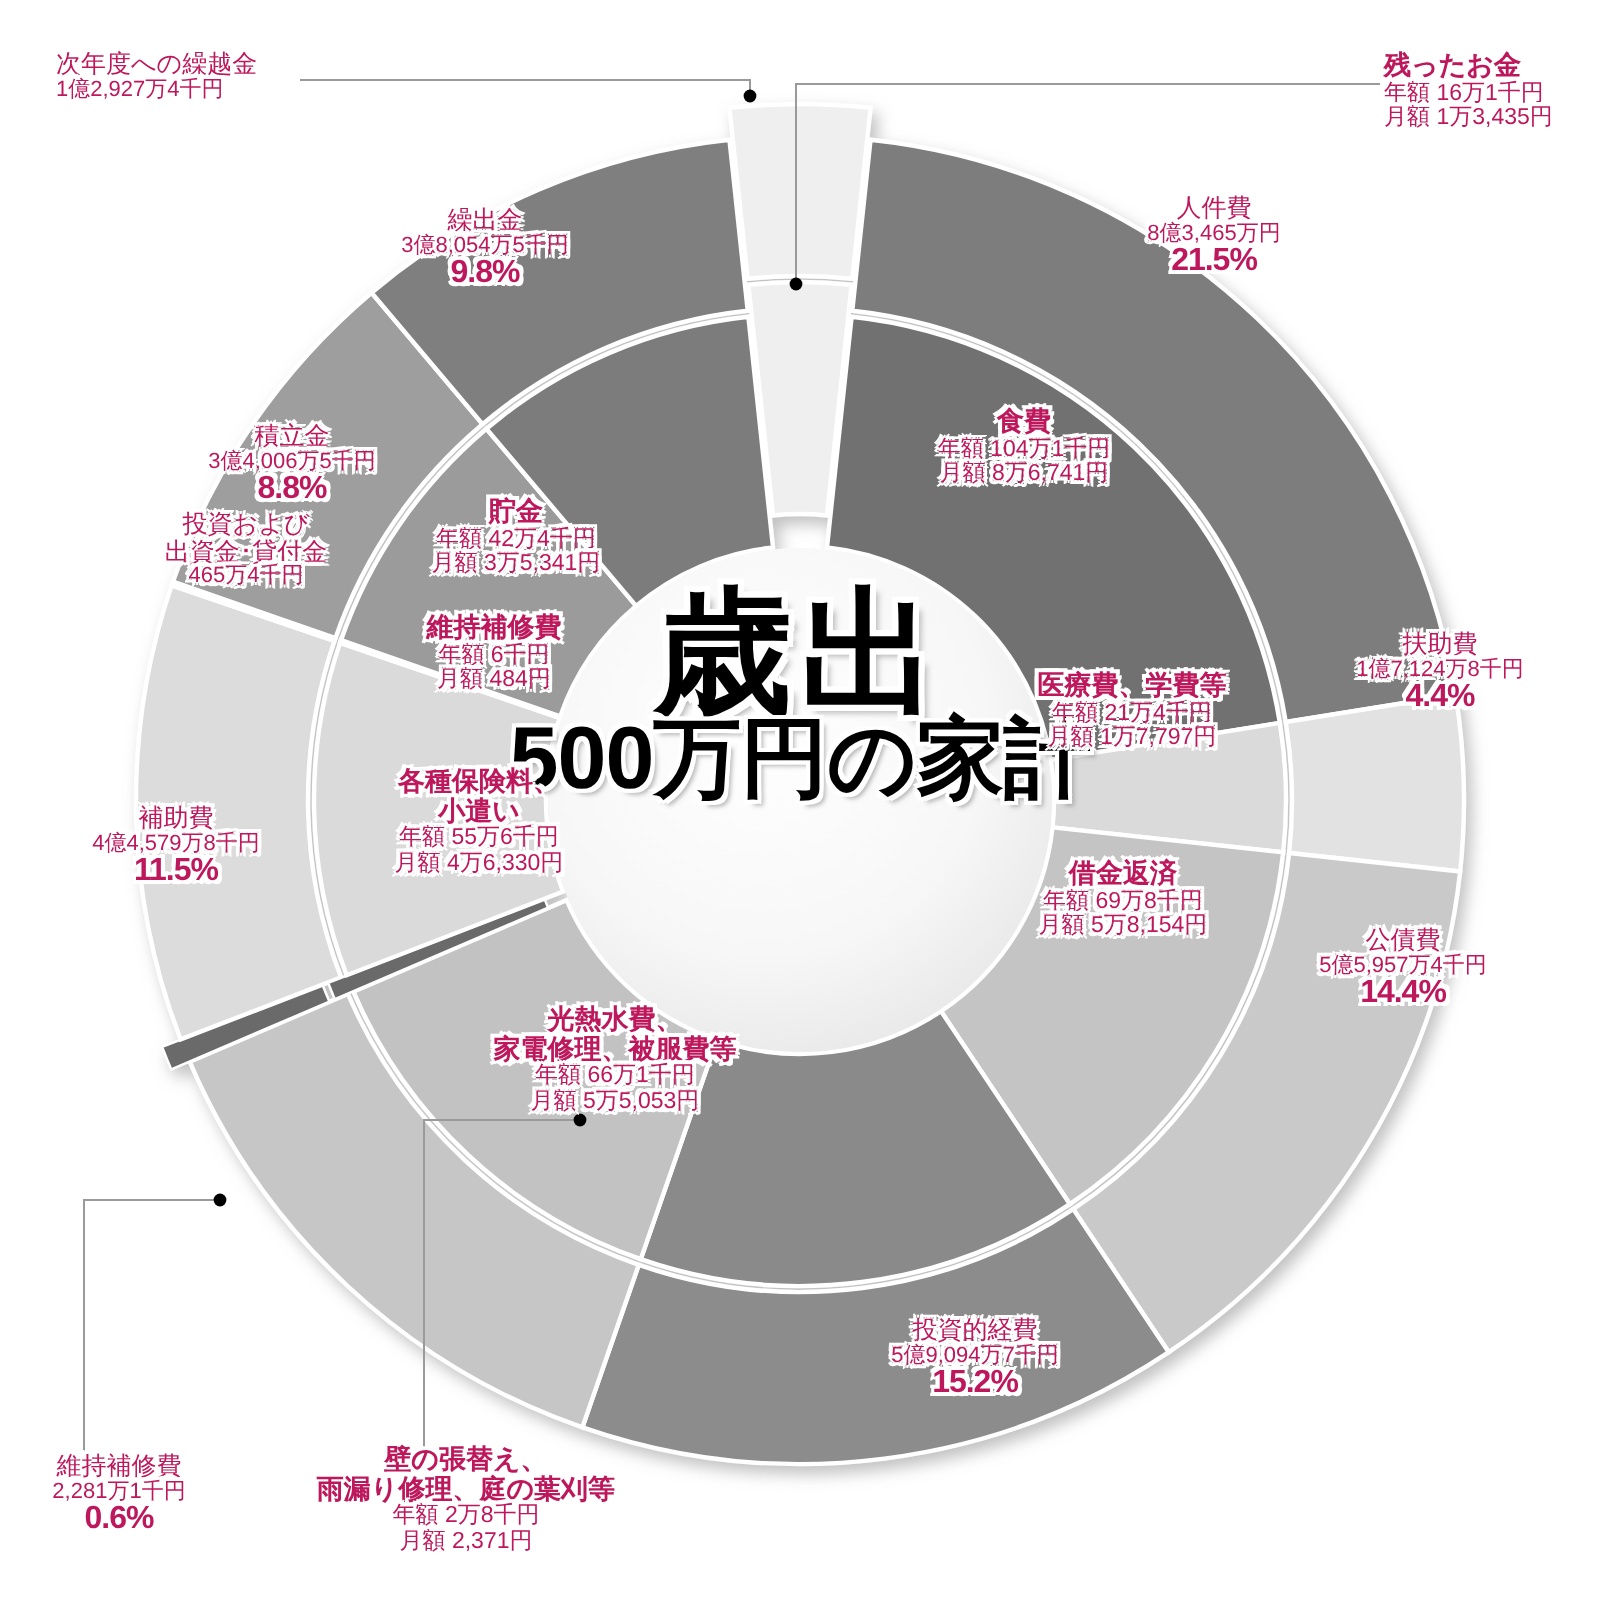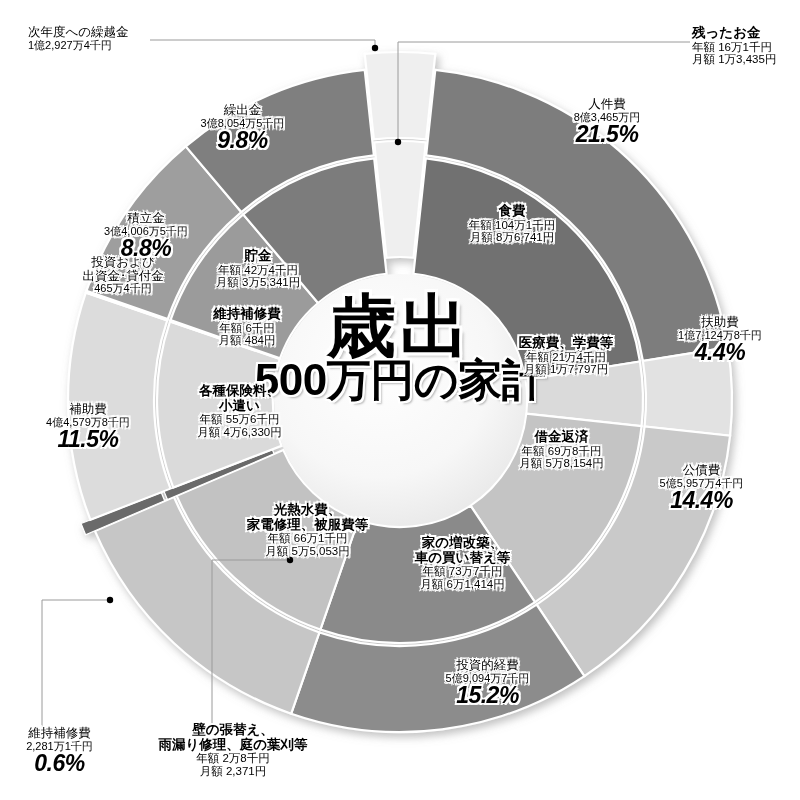--- a/index.html
+++ b/index.html
@@ -11,32 +11,32 @@
   }
   #stage{position:absolute;left:0;top:0;width:800px;height:800px;}
   svg#donut{position:absolute;left:0;top:0;width:800px;height:800px;}
 
   
   .lbl{
     position:absolute;
     line-height:1.08;
     text-align:center;
     white-space:nowrap;
-    color:#000000;
+    color:#be185d;
     text-shadow:
       -1.4px -1.4px 0 #fff,  1.4px -1.4px 0 #fff,
       -1.4px  1.4px 0 #fff,  1.4px  1.4px 0 #fff,
       -1.4px 0 0 #fff, 1.4px 0 0 #fff,
       0 -1.4px 0 #fff, 0 1.4px 0 #fff,
        2px 2px 0 #fff, -2px 2px 0 #fff, 2px -2px 0 #fff, -2px -2px 0 #fff;
   }
   .lbl .nm{font-size:12.5px;font-weight:400;}
   .lbl .nm.bold{font-weight:700;font-size:13.5px;}
   .lbl .amt{font-size:11px;}
-  .lbl .pct{font-size:23px;font-weight:700;letter-spacing:-0.5px;margin-top:-1px;font-style:italic;}
+  .lbl .pct{font-size:16px;font-weight:700;letter-spacing:-0.5px;margin-top:-1px;}
   .lbl .sub{font-size:11.5px;}
 
   .lbl.left{text-align:left;}
 
   
   #center{
     position:absolute;left:190px;top:295px;width:420px;
     text-align:center;pointer-events:none;
   }
   #center .big{
@@ -199,25 +199,20 @@
     <div class="sub"><span>年額</span> <span>21万4千円</span></div>
     <div class="sub"><span>月額</span> <span>1万7,797円</span></div>
   </div>
 
   <div class="lbl" style="left:479px;top:430px;width:165px;">
     <div class="nm bold">借金返済</div>
     <div class="sub"><span>年額</span> <span>69万8千円</span></div>
     <div class="sub"><span>月額</span> <span>5万8,154円</span></div>
   </div>
 
-  <div class="lbl" style="left:370px;top:536px;width:185px;">
-    <div class="nm bold ml">家の増改築、<br>車の買い替え等</div>
-    <div class="sub"><span>年額</span> <span>73万7千円</span></div>
-    <div class="sub"><span>月額</span> <span>6万1,414円</span></div>
-  </div>
 
   <div class="lbl" style="left:200px;top:503px;width:215px;">
     <div class="nm bold ml">光熱水費、<br>家電修理、被服費等</div>
     <div class="sub"><span>年額</span> <span>66万1千円</span></div>
     <div class="sub"><span>月額</span> <span>5万5,053円</span></div>
   </div>
 
   <div class="lbl" style="left:118px;top:723px;width:230px;">
     <div class="nm bold ml">壁の張替え、<br>雨漏り修理、庭の葉刈等</div>
     <div class="sub"><span>年額</span> <span>2万8千円</span></div>

